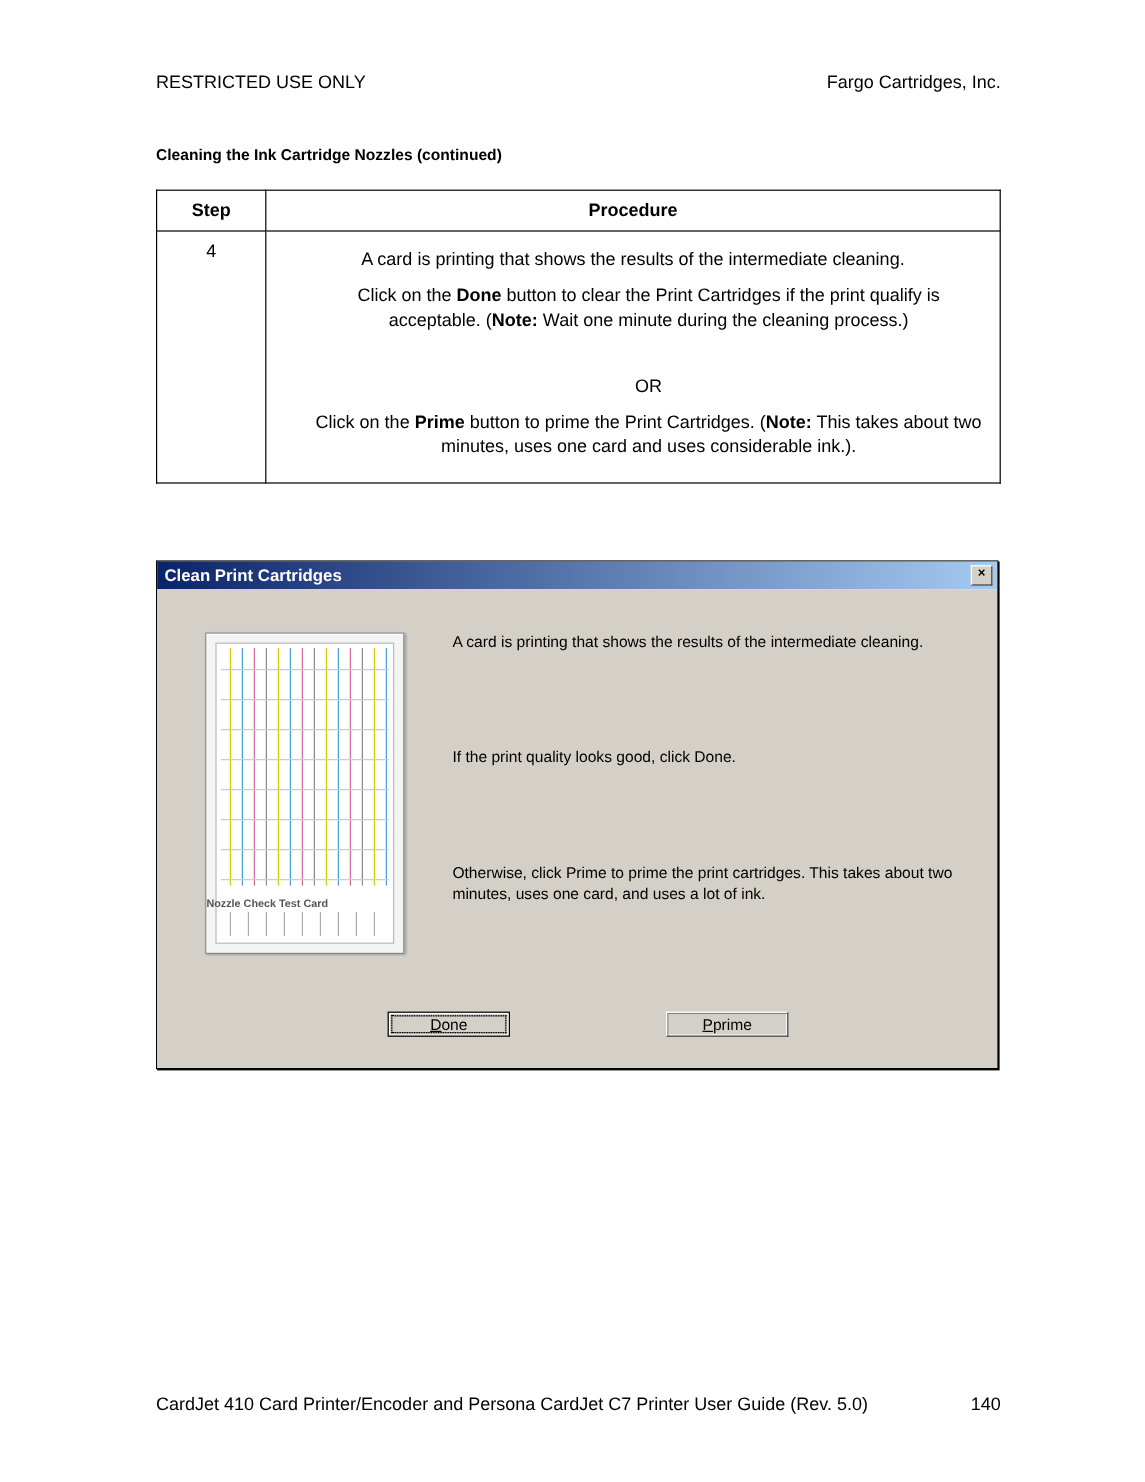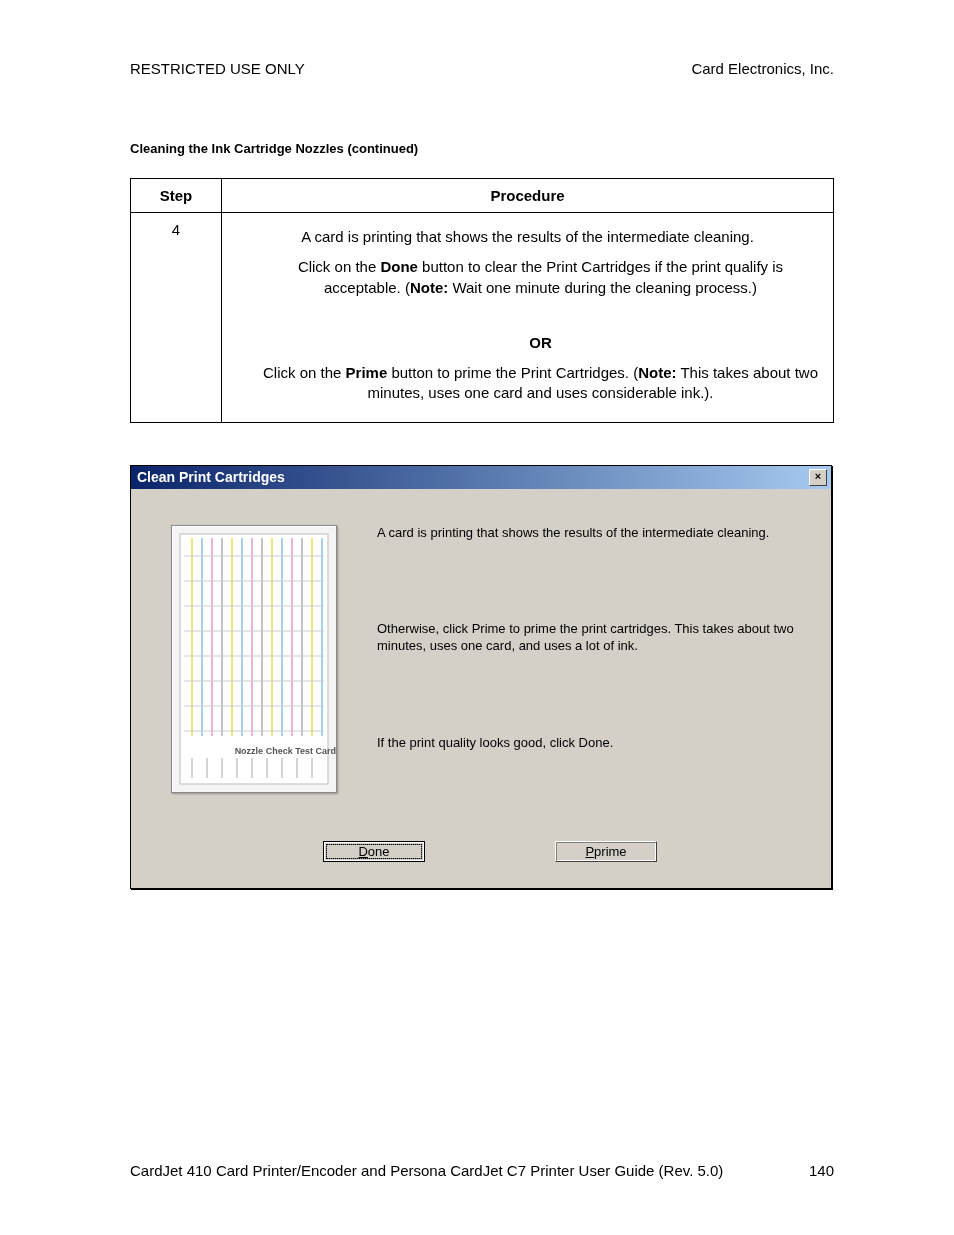--- a/index.html
+++ b/index.html
@@ -10,21 +10,21 @@
     height: 1235px;
     position: relative;
   }
   .page {
     padding: 60px 120px 0 130px;
   }
   .hdr {
     display: flex;
     justify-content: space-between;
     font-size: 15px;
-    margin-bottom: 64px;
+    margin-bottom: 44px;
     gap: 36px;
   }
   .section-title {
     font-weight: bold;
     font-size: 13px;
     margin-bottom: 22px;
   }
   table.proc {
     border-collapse: collapse;
     width: 100%;
@@ -40,23 +40,23 @@
     font-weight: bold;
   }
   table.proc .stepcol {
     width: 70px;
     text-align: center;
   }
   .indent {
     padding-left: 26px;
   }
   .proc p { margin: 6px 0 10px 0; line-height: 1.35; }
-  .proc .or { font-weight: bold; margin-top: 35px; }
+  .proc .or { font-weight: normal; margin-top: 35px; }
   .dialog-wrap {
-    margin-top: 42px;
+    margin-top: 64px;
   }
   .dialog {
     width: 700px;
     border: 1px solid #000;
     box-shadow: 1px 1px 0 #000;
   }
   .titlebar {
     background: linear-gradient(to right, #0a246a, #a6caf0);
     color: #fff;
     font-family: Tahoma, Arial, sans-serif;
@@ -102,21 +102,21 @@
     background: #f4f4f4;
     box-shadow: inset 1px 1px 0 #fff, 1px 1px 2px rgba(0,0,0,.3);
     position: relative;
     overflow: hidden;
   }
   .cardimg svg { display:block; }
   .cardlabel {
     font-size: 9px;
     font-weight: bold;
     color: #555;
-    text-align: right;
+    text-align: left;
     position: absolute;
     left: 0; right: 0;
     top: 220px;
   }
   .dlgtext { flex:1; }
   .dlgtext p { margin: 0 0 80px 0; line-height: 1.3; }
   .dlgtext p:last-child { margin-bottom: 0; }
   .dlgbuttons {
     display: flex;
     gap: 130px;
@@ -152,21 +152,21 @@
     justify-content: space-between;
   }
 </style>
 </head>
 <body>
 
 <div class="page">
 
   <div class="hdr">
     <span>RESTRICTED USE ONLY</span>
-    <span>Card Electronics, Inc.</span>
+    <span>Fargo Cartridges, Inc.</span>
   </div>
 
   <div class="section-title">Cleaning the Ink Cartridge Nozzles (continued)</div>
 
   <table class="proc">
     <tbody>
         <tr>
       <th class="stepcol">Step</th>
       <th>Procedure</th>
     </tr>
@@ -244,22 +244,22 @@
                     <line x1="110" y1="232" x2="110" y2="252"></line>
                     <line x1="125" y1="232" x2="125" y2="252"></line>
                     <line x1="140" y1="232" x2="140" y2="252"></line>
                 </g>
               </g>
             </svg>
             <div class="cardlabel">Nozzle Check Test Card</div>
           </div>
           <div class="dlgtext">
             <p>A card is printing that shows the results of the intermediate cleaning.</p>
+            <p>If the print quality looks good, click Done.</p>
             <p>Otherwise, click Prime to prime the print cartridges.  This takes about two minutes, uses one card, and uses a lot of ink.</p>
-            <p>If the print quality looks good, click Done.</p>
           </div>
         </div>
         <div class="dlgbuttons">
           <div class="winbtn focus"><span class="accel">D</span><span>one</span></div>
           <div class="winbtn"><span class="accel">P</span><span>prime</span></div>
         </div>
       </div>
     </div>
   </div>
 

